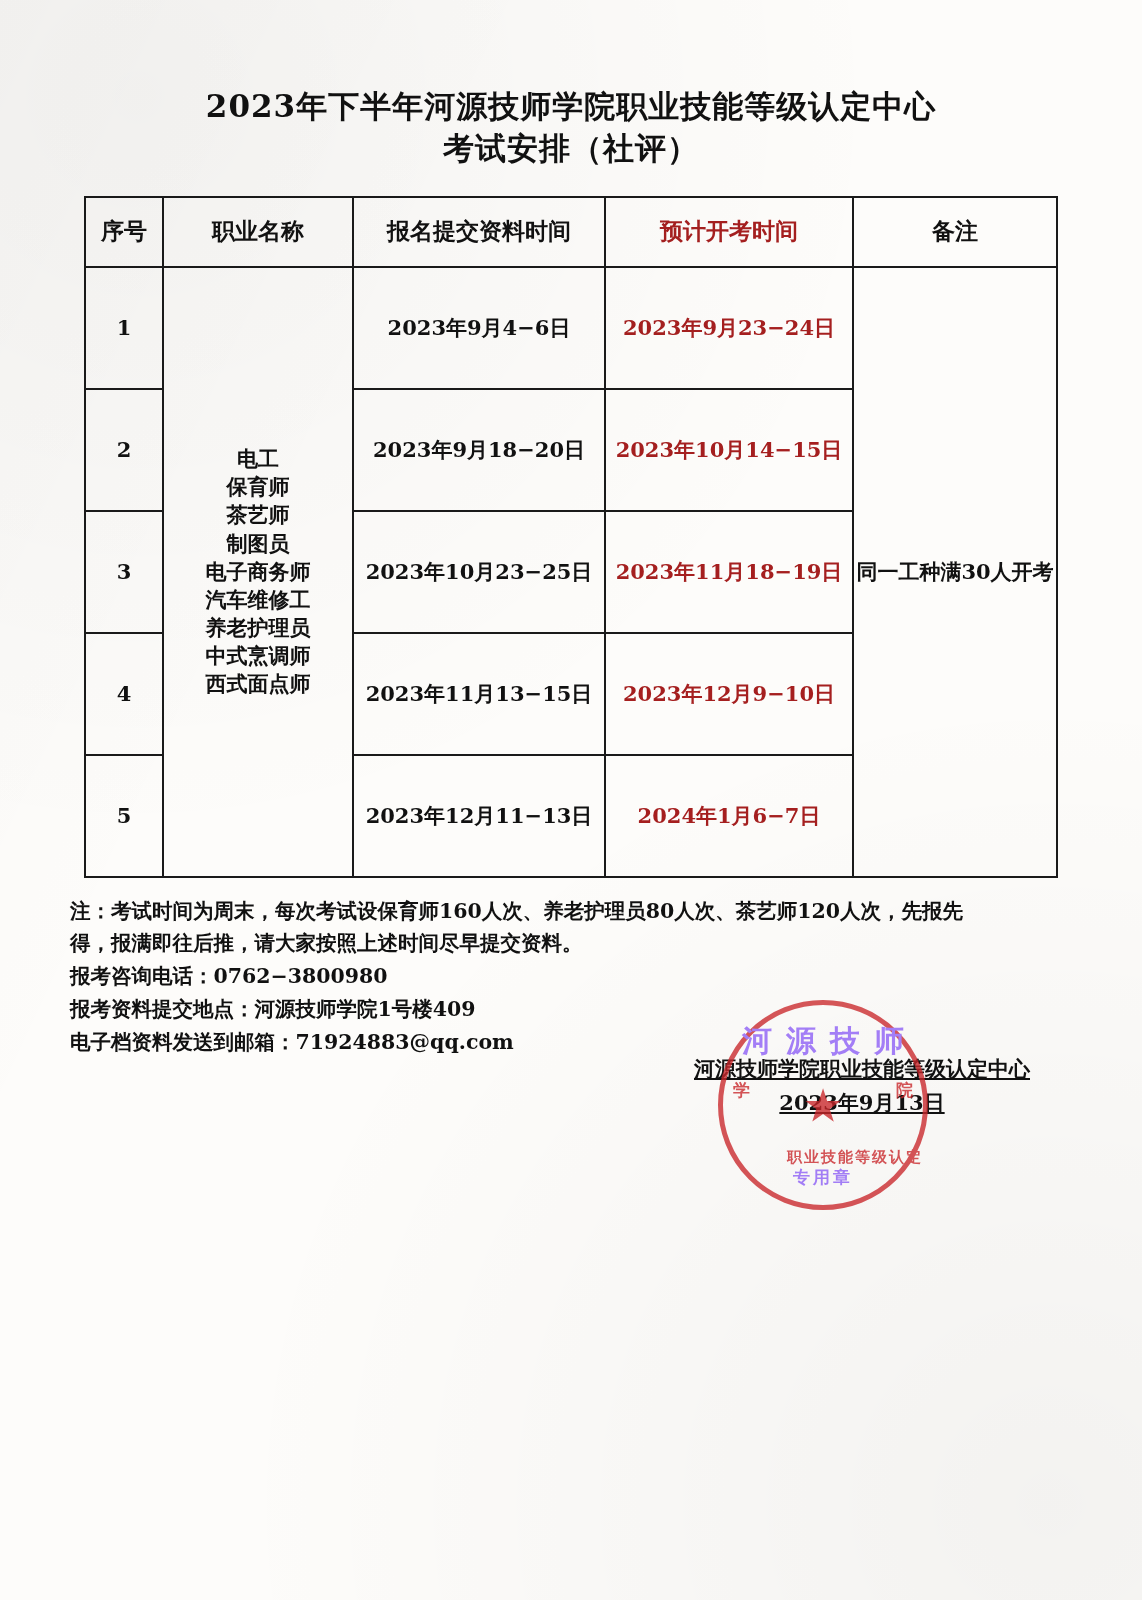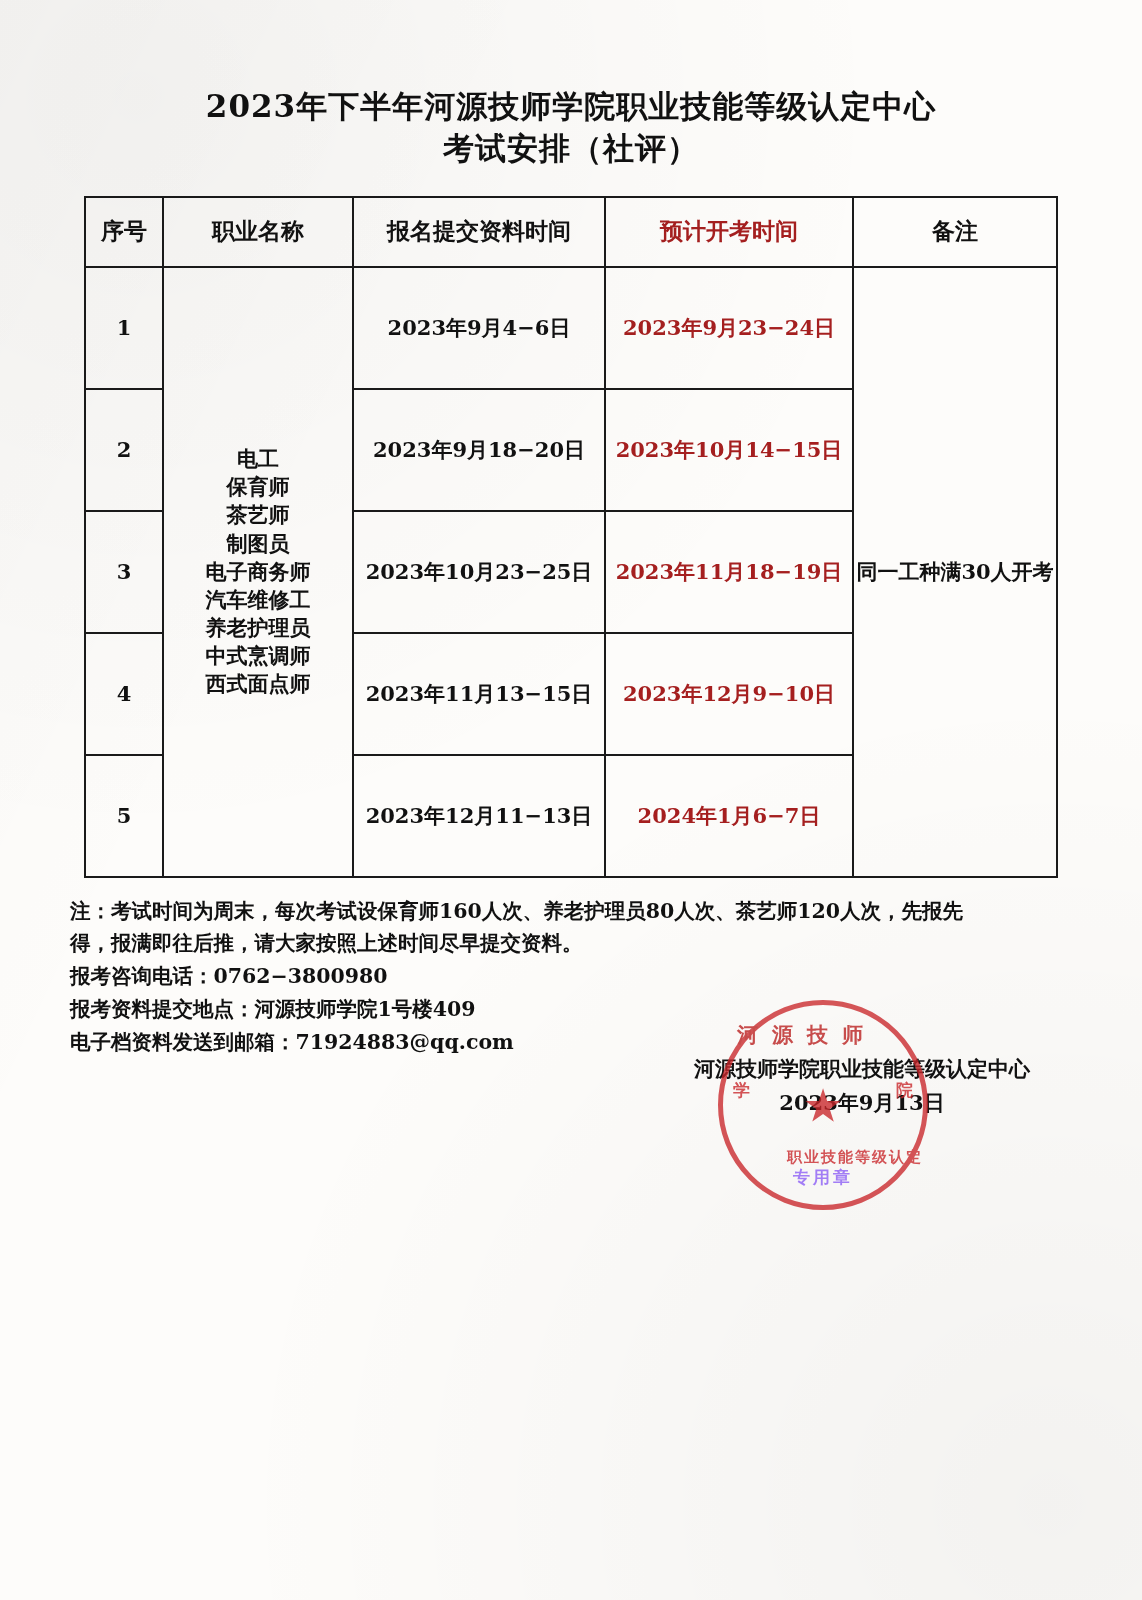--- a/index.html
+++ b/index.html
@@ -95,20 +95,21 @@
 
   .signature {
     position: absolute;
     right: 112px;
     top: 1052px;
     text-align: center;
     font-size: 21px;
     font-weight: bold;
     line-height: 1.6;
     z-index: 2;
+    text-decoration: underline;
   }
 
   
   .seal {
     position: absolute;
     left: 718px;
     top: 1000px;
     width: 200px;
     height: 200px;
     border: 5px solid #c9262a;
@@ -124,23 +125,23 @@
     transform: translate(-50%, -50%);
     color: #c9262a;
     font-size: 40px;
     line-height: 1;
   }
   .seal .arc-top {
     position: absolute;
     top: 16px;
     left: 0;
     right: 0;
-    text-align: left;
-    color: #b91c1c;
-    font-size: 21px;
+    text-align: center;
+    color: #8b5cf6;
+    font-size: 30px;
     font-weight: bold;
     letter-spacing: 14px;
     text-indent: 14px;
   }
   .seal .arc-bottom {
     position: absolute;
     bottom: 38px;
     left: 0;
     right: 0;
     text-align: right;

